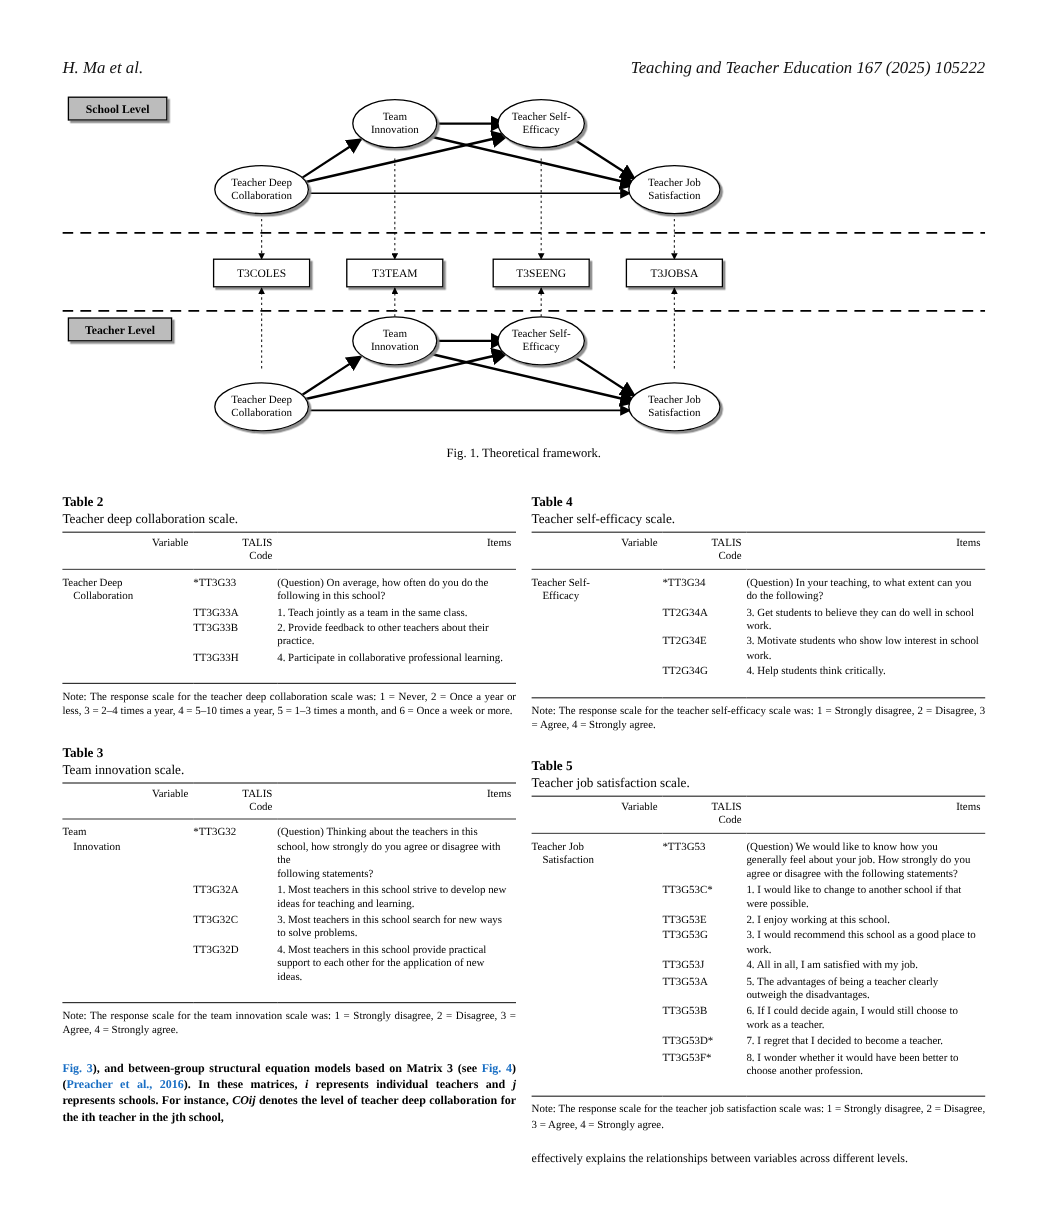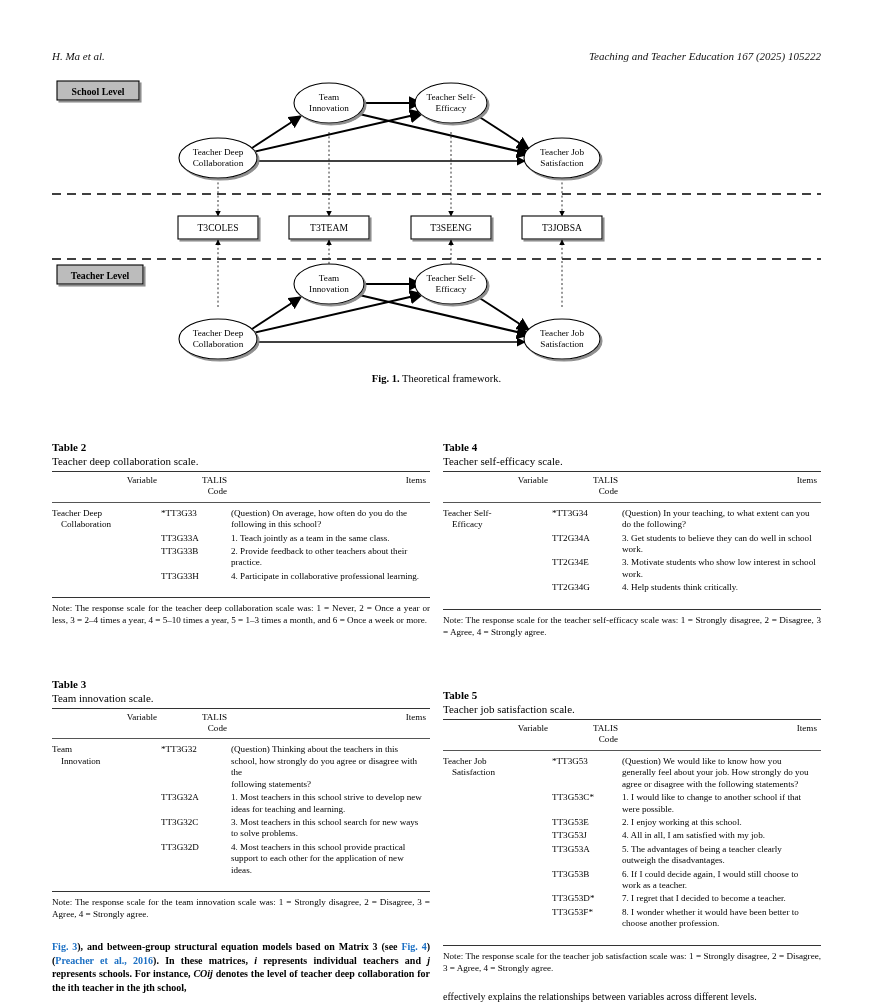--- a/index.html
+++ b/index.html
@@ -6,37 +6,37 @@
   body{
     width:873px;height:1008px;position:relative;
     font-family:"Liberation Serif","DejaVu Serif",serif;
     color:#000;
     -webkit-font-smoothing:antialiased;
   }
   .page{position:absolute;inset:0;}
 
   
   .runhead{position:absolute;top:50px;left:52px;right:52px;height:14px;
-    font-style:italic;font-size:11px;color:#111;}
+    font-style:italic;font-size:14px;color:#111;}
   .runhead .left{position:absolute;left:0;top:0;}
   .runhead .right{position:absolute;right:0;top:0;}
 
   
   .figure{position:absolute;left:52px;top:70px;width:769px;height:325px;}
   .figure svg{display:block;}
   .figcap{position:absolute;left:0;top:303px;width:769px;text-align:center;
     font-size:10.5px;}
-  .figcap b{font-weight:bold;}
+  .figcap b{font-weight:normal;}
 
   
   .col{position:absolute;width:378px;}
   .col-left{left:52px;}
   .col-right{left:443px;}
 
-  .tblblock{margin-bottom:0;margin-top:28px;}
+  .tblblock{margin-bottom:0;}
   .tbl-num{font-weight:bold;font-size:11px;line-height:14px;margin:0;}
   .tbl-cap{font-size:11px;line-height:14px;margin:0 0 3px 0;}
 
   table.scale{border-collapse:collapse;width:100%;font-size:9.1px;
     line-height:11.4px;}
   table.scale thead th{
     font-weight:normal;text-align:right;vertical-align:top;
     padding:3px 4px 4px 0;
   }
   table.scale thead tr th{border-top:1.6px solid #333;border-bottom:0.9px solid #555;}
@@ -350,20 +350,25 @@
             <td>TT3G53C*</td>
             <td>1. I would like to change to another school if that were possible.</td>
           </tr>
           <tr>
             <td></td>
             <td>TT3G53E</td>
             <td>2. I enjoy working at this school.</td>
           </tr>
           <tr>
             <td></td>
+            <td>TT3G53G</td>
+            <td>3. I would recommend this school as a good place to work.</td>
+          </tr>
+          <tr>
+            <td></td>
             <td>TT3G53J</td>
             <td>4. All in all, I am satisfied with my job.</td>
           </tr>
           <tr>
             <td></td>
             <td>TT3G53A</td>
             <td>5. The advantages of being a teacher clearly outweigh the disadvantages.</td>
           </tr>
           <tr>
             <td></td>

